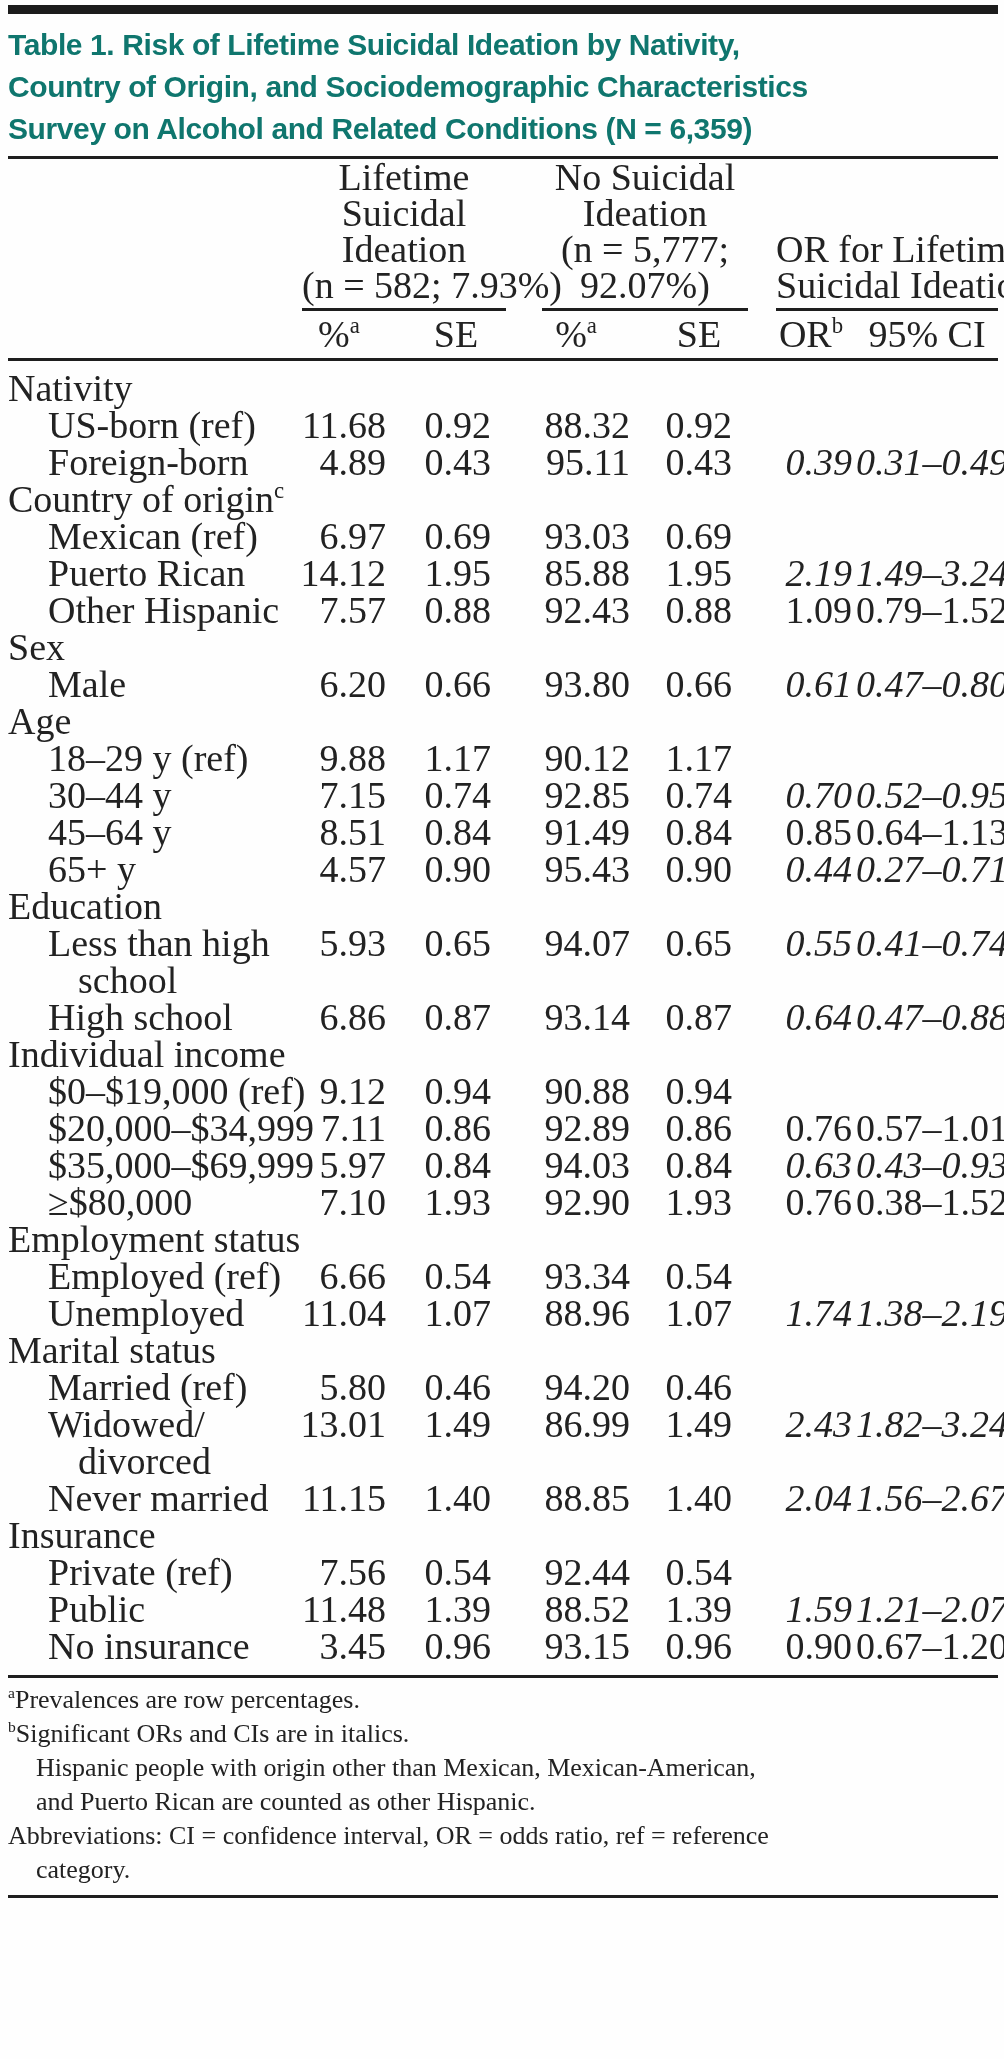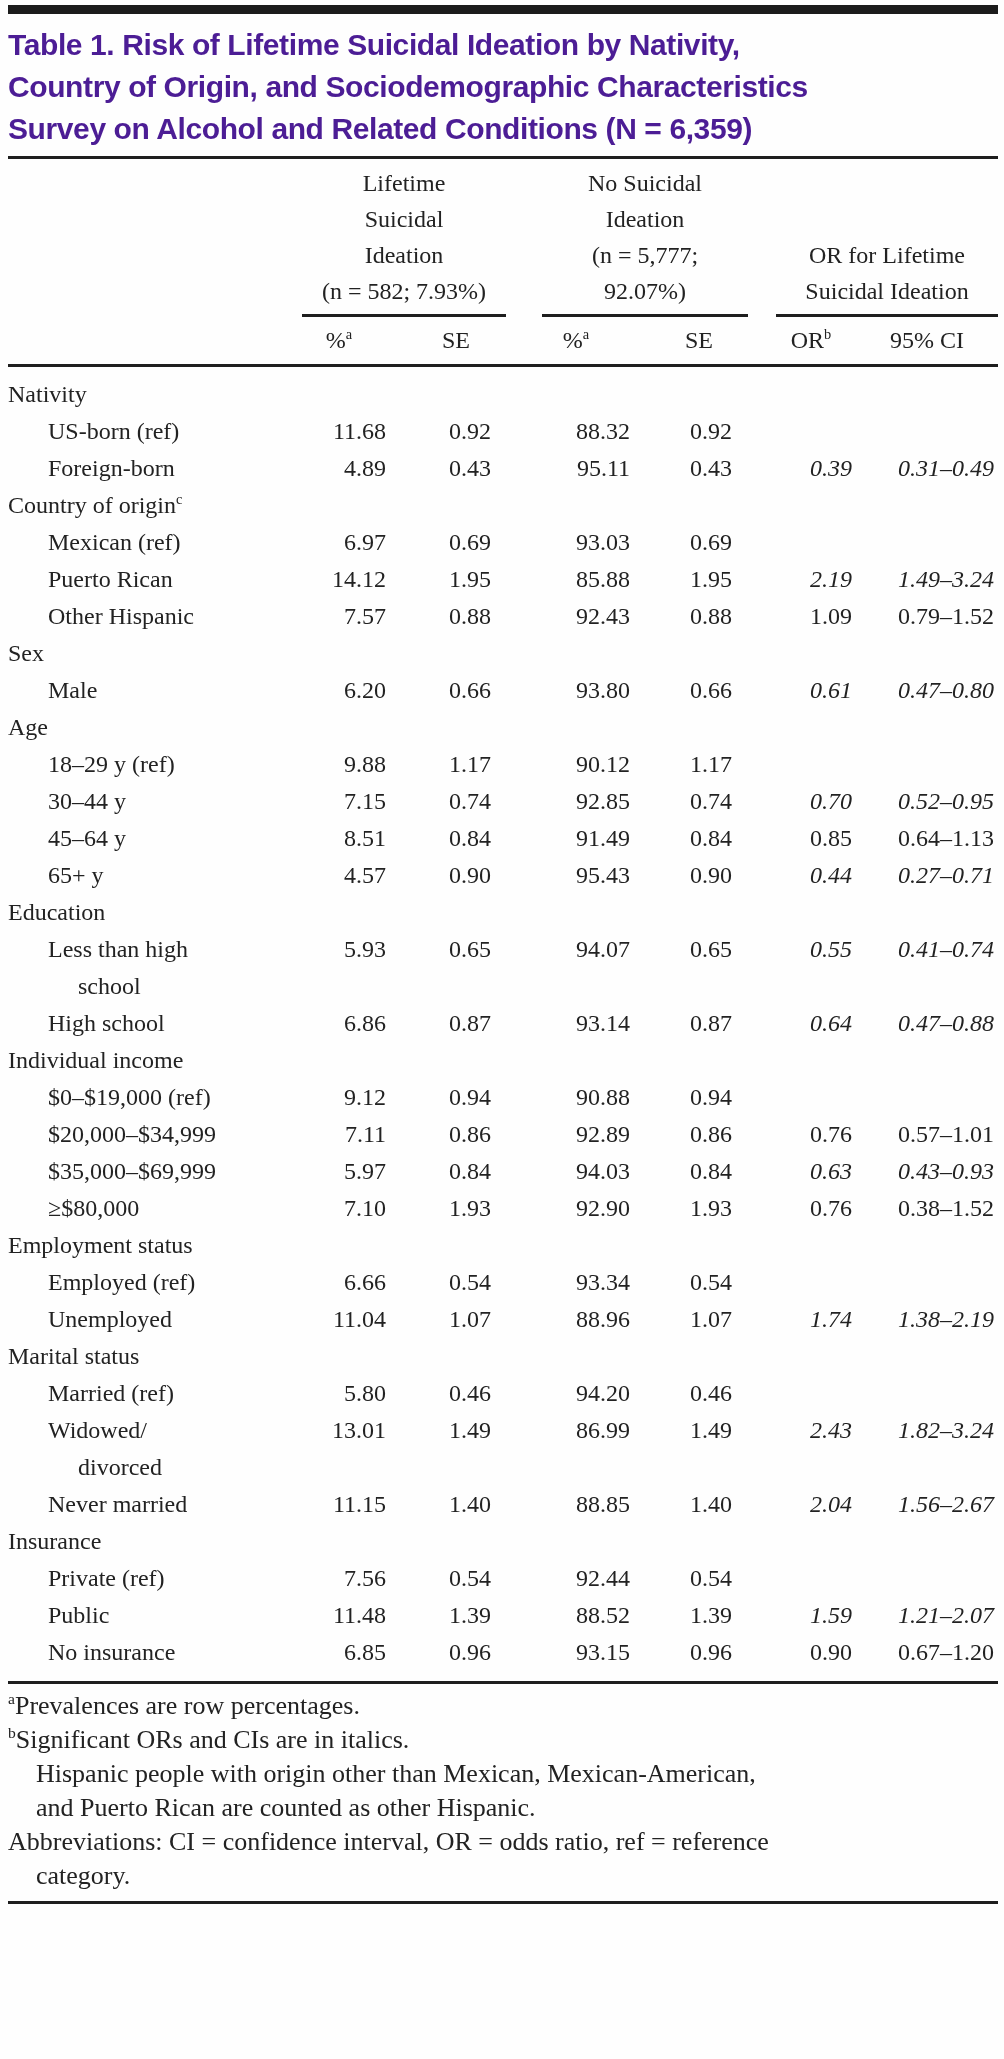--- a/index.html
+++ b/index.html
@@ -3,25 +3,25 @@
 <meta charset="utf-8">
 <style>
   html,body{margin:0;padding:0;background:#ffffff;}
   .page{
     box-sizing:border-box;width:1004px;height:2059px;overflow:hidden;
     background:#fefefe;padding:0 6px 0 8px;
     font-family:"Liberation Serif","DejaVu Serif",serif;color:#222;
   }
   .topbar{height:9px;background:#1c1c1c;margin-top:5px;}
   .title{margin:10px 0 0 0;font-family:"Liberation Sans","DejaVu Sans",sans-serif;
-    font-weight:700;font-size:30px;line-height:42px;letter-spacing:-0.4px;color:#4c1d95;}
+    font-weight:700;font-size:30px;line-height:42px;letter-spacing:-0.4px;color:#0f766e;}
   .tline{white-space:nowrap;}
   .title-rule{border-top:3px solid #1e1e1e;margin-top:6px;}
 
-  table.tbl{border-collapse:collapse;table-layout:fixed;width:990px;margin-top:6px;font-size:24px;}
+  table.tbl{border-collapse:collapse;table-layout:fixed;width:990px;font-size:38px;}
   .c1{width:282px;}.c2{width:98px;}.c3{width:104px;}.c4{width:140px;}
   .c5{width:108px;}.c6{width:116px;}.c7{width:142px;}
   th{font-weight:normal;padding:0;}
   .grp{vertical-align:bottom;}
   .spanner{text-align:center;line-height:36px;padding-bottom:5px;border-bottom:3px solid #1e1e1e;white-space:nowrap;}
   .sp1{margin-left:12px;margin-right:-14px;}
   .sp2{margin-left:50px;margin-right:-8px;}
   .sp3{margin-left:36px;}
   .subrow th{border-bottom:3px solid #1e1e1e;padding:6px 0 7px 0;text-align:center;line-height:34px;}
   th.s3{padding-left:32px;}th.s4{padding-left:28px;}th.s5{padding-left:26px;}th.s6{padding-left:26px;}
@@ -332,21 +332,21 @@
           <td class="lbl">Public</td>
           <td class="num n2">11.48</td>
           <td class="num n3">1.39</td>
           <td class="num n4">88.52</td>
           <td class="num n5">1.39</td>
           <td class="num n6 it">1.59</td>
           <td class="num n7 it">1.21–2.07</td>
         </tr>
         <tr class="datarow">
           <td class="lbl">No insurance</td>
-          <td class="num n2">6.85</td>
+          <td class="num n2">3.45</td>
           <td class="num n3">0.96</td>
           <td class="num n4">93.15</td>
           <td class="num n5">0.96</td>
           <td class="num n6">0.90</td>
           <td class="num n7">0.67–1.20</td>
         </tr>
       </tbody>
   </table>
 
   <div class="footrule"></div>

